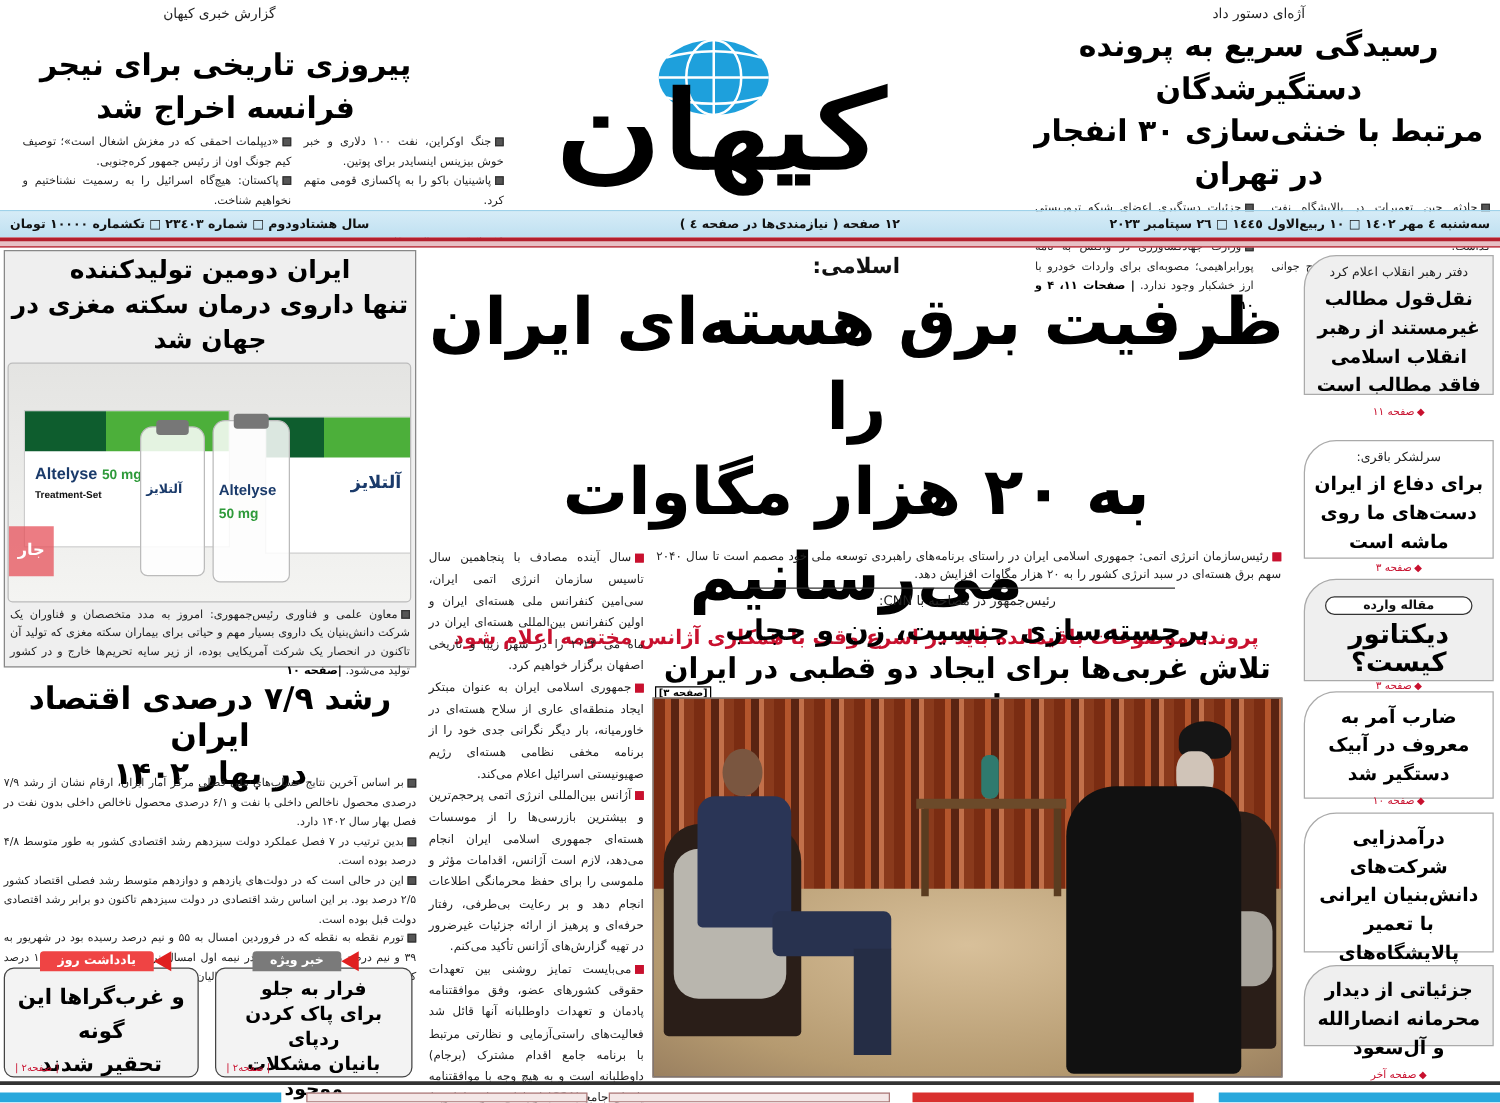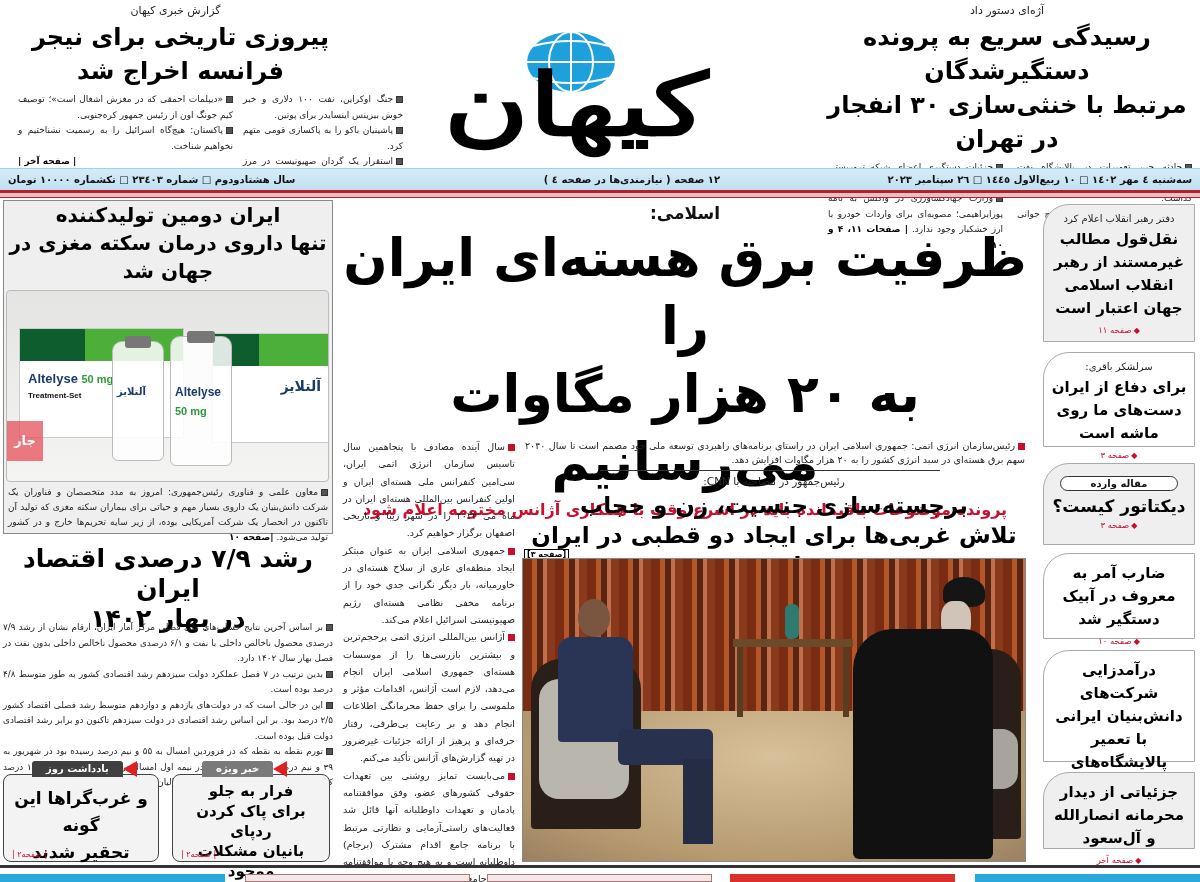--- a/index.html
+++ b/index.html
@@ -80,21 +80,21 @@
         <ellipse cx="170" cy="62" rx="22" ry="30"></ellipse>
         <path d="M132 46 Q170 36 208 46"></path>
         <path d="M132 78 Q170 88 208 78"></path>
       </g>
     </svg>
     <div class="abs" style="top:55px;left:0;width:350px;text-align:center;font-family:'DejaVu Serif',serif;font-size:86px;font-weight:bold;line-height:100px;color:#000;transform:scaleX(1.35)">کیهان</div>
   </div>
 
   <div class="abs" style="top:4px;left:8px;width:395px">
     <div class="kicker" style="padding-right:60px">گزارش خبری کیهان</div>
-    <div class="hl" style="font-size:24px;line-height:34px;margin-top:2px;padding-right:50px">
+    <div class="hl" style="font-size:24px;line-height:34px;margin-top:17px;padding-right:50px">
       <div>پیروزی تاریخی برای نیجر</div>
       <div>فرانسه اخراج شد</div>
     </div>
     <div style="display:flex;gap:10px;margin-top:4px">
       <div class="bul" style="width:160px">
         <p><span class="sq"></span><span>جنگ اوکراین، نفت ۱۰۰ دلاری و خبر خوش بیزینس اینسایدر برای پوتین.</span></p>
         <p><span class="sq"></span><span>پاشینیان باکو را به پاکسازی قومی متهم کرد.</span></p>
         <p><span class="sq"></span><span>استقرار یک گردان صهیونیست در مرز غزه از ترس حملات مقاومت.</span></p>
       </div>
       <div class="bul" style="width:215px">
@@ -106,44 +106,44 @@
   </div>
 </div>
 
 <div id="datebar" class="abs">
   <span style="right:8px">سه‌شنبه ٤ مهر ١٤٠٢ □ ١٠ ربيع‌الاول ١٤٤٥ □ ٢٦ سپتامبر ٢٠٢٣</span>
   <span style="right:480px">۱۲ صفحه ( نیازمندی‌ها در صفحه ٤ )</span>
   <span style="left:8px">سال هشتادودوم □ شماره ۲۳٤۰۳ □ تکشماره ۱۰۰۰۰ تومان</span>
 </div>
 <div id="redrule" class="abs"></div>
 
-<div class="sbox" style="top:204px;height:138px">
+<div class="sbox" style="top:204px;height:112px">
   <div class="k">دفتر رهبر انقلاب اعلام کرد</div>
-  <div class="t">نقل‌قول مطالب غیرمستند از رهبر انقلاب اسلامی جهان اعتبار است</div>
+  <div class="t">نقل‌قول مطالب غیرمستند از رهبر انقلاب اسلامی فاقد مطالب است</div>
   <div class="p">صفحه ۱۱</div>
 </div>
 <div class="sbox white" style="top:352px;height:95px">
   <div class="k">سرلشکر باقری:</div>
   <div class="t">برای دفاع از ایران دست‌های ما روی ماشه است</div>
   <div class="p">صفحه ۳</div>
 </div>
 <div class="sbox" style="top:463px;height:82px">
   <div><span class="pill">مقاله وارده</span></div>
-  <div class="t" style="font-size:17px;margin-top:4px">دیکتاتور کیست؟</div>
+  <div class="t" style="font-size:21px;margin-top:4px">دیکتاتور کیست؟</div>
   <div class="p" style="margin-top:2px">صفحه ۳</div>
 </div>
 <div class="sbox white" style="top:553px;height:86px">
   <div class="t">ضارب آمر به معروف در آبیک دستگیر شد</div>
   <div class="p">صفحه ۱۰</div>
 </div>
 <div class="sbox white" style="top:650px;height:112px">
   <div class="t">درآمدزایی شرکت‌های دانش‌بنیان ایرانی با تعمیر پالایشگاه‌های سوریه</div>
   <div class="p">صفحه ۴</div>
 </div>
-<div class="sbox" style="top:772px;height:77px">
+<div class="sbox" style="top:772px;height:65px">
   <div class="t">جزئیاتی از دیدار محرمانه انصارالله و آل‌سعود</div>
   <div class="p">صفحه آخر</div>
 </div>
 
 <div class="abs" style="top:202px;left:340px;width:690px;text-align:center">
   <div style="font-size:17px;font-weight:bold;line-height:22px;color:#111">اسلامی:</div>
   <div class="hl" style="font-size:52px;line-height:68px;letter-spacing:-1px">
     <div>ظرفیت برق هسته‌ای ایران را</div>
     <div>به ۲۰ هزار مگاوات می‌رسانیم</div>
   </div>
@@ -248,20 +248,20 @@
 </div>
 <div class="ribbon" style="top:761px;left:202px;background:#7a7a7a"><span>خبر ویژه</span><span class="tri"></span></div>
 
 <div class="ebox" style="top:774px;left:3px;width:156px;height:88px">
   <div class="hl" style="font-size:17px;line-height:27px;margin-top:10px">
     <div>و غرب‌گراها این گونه</div>
     <div>تحقیر شدند</div>
   </div>
   <div class="abs pageref red" style="left:8px;bottom:2px;font-size:8px">| صفحه۲ |</div>
 </div>
-<div class="ribbon" style="top:761px;left:32px;background:#404040"><span>یادداشت روز</span><span class="tri"></span></div>
+<div class="ribbon" style="top:761px;left:32px;background:#ef4444"><span>یادداشت روز</span><span class="tri"></span></div>
 
 <div class="abs bottomrule"></div>
 <div class="bottomstrip" style="left:0;width:225px;background:#29a8dc"></div>
 <div class="bottomstrip" style="left:245px;width:225px;border:1px solid #a77;background:#f4e7e7"></div>
 <div class="bottomstrip" style="left:487px;width:225px;border:1px solid #a77;background:#f4e7e7"></div>
 <div class="bottomstrip" style="left:730px;width:225px;background:#d9302e"></div>
 <div class="bottomstrip" style="left:975px;width:225px;background:#29a8dc"></div>
 
 </body></html>

